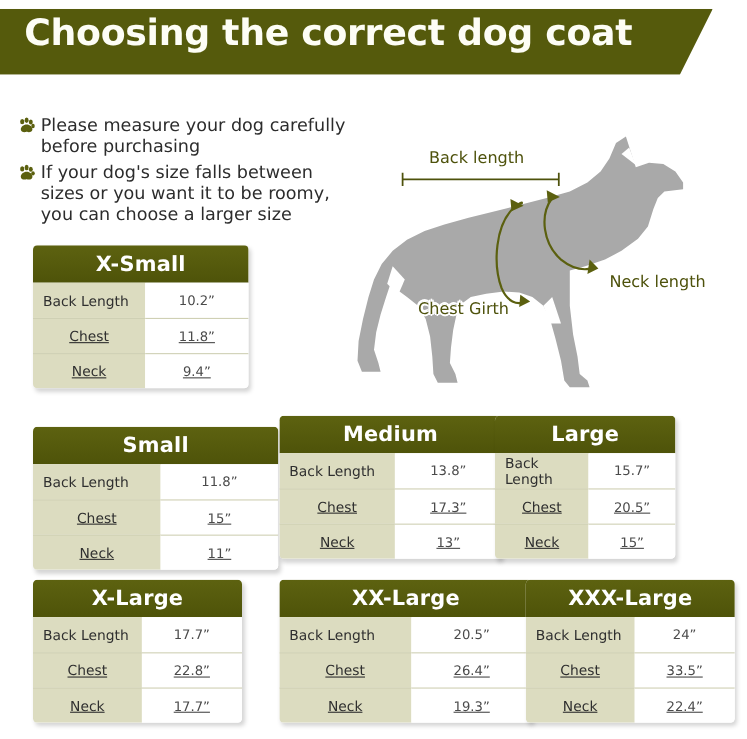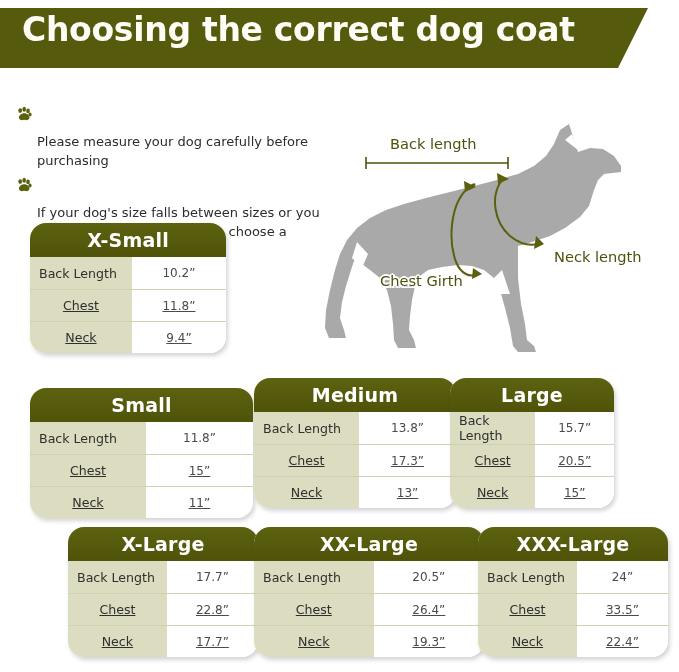--- a/index.html
+++ b/index.html
@@ -51,24 +51,23 @@
     margin-bottom: 5px;
   }
   .paw {
     flex: 0 0 auto;
     width: 16px;
     height: 16px;
     margin-top: 2px;
     margin-right: 5px;
   }
   .note-text {
-    font-size: 13px;
+    font-size: 16px;
     line-height: 19px;
     color: #2c2c2c;
-    margin-top: 28px;
   }
 
   
   .diagram {
     position: absolute;
     left: 322px;
     top: 118px;
     width: 357px;
     height: 248px;
   }
@@ -89,21 +88,21 @@
     text-shadow:
       -1.5px -1.5px 0 #fff, 1.5px -1.5px 0 #fff,
       -1.5px  1.5px 0 #fff, 1.5px  1.5px 0 #fff,
       -2px 0 0 #fff, 2px 0 0 #fff, 0 -2px 0 #fff, 0 2px 0 #fff;
     z-index: 4;
   }
 
   
   .table-card {
     position: absolute;
-    border-radius: 16px;
+    border-radius: 4px;
     overflow: hidden;
     box-shadow: 2px 3px 4px rgba(0,0,0,0.17);
     background: #ffffff;
   }
   .tc-head {
     background: linear-gradient(#5d6210, #4e5309);
     color: #ffffff;
     font-size: 19px;
     font-weight: bold;
     text-align: center;
@@ -142,21 +141,21 @@
     justify-content: center;
     box-sizing: border-box;
   }
   .tc-row:first-child .tc-key { justify-content: flex-start; padding-left: 9px; }
 
   
   #card-xsmall { left: 30px;  top: 223px; width: 196px; }
   #card-small  { left: 30px;  top: 388px; width: 223px; }
   #card-medium { left: 254px; top: 378px; width: 202px; }
   #card-large  { left: 450px; top: 378px; width: 164px; }
-  #card-xlarge { left: 30px;  top: 527px; width: 190px; margin-left: 38px; }
+  #card-xlarge { left: 30px;  top: 527px; width: 190px; }
   #card-xxlarge{ left: 254px; top: 527px; width: 230px; }
   #card-xxxlarge{left: 478px; top: 527px; width: 190px; }
 </style>
 </head>
 <body>
 
 <div class="banner"></div>
 <div class="banner-title">Choosing the correct dog coat</div>
 
 <div class="notes">

